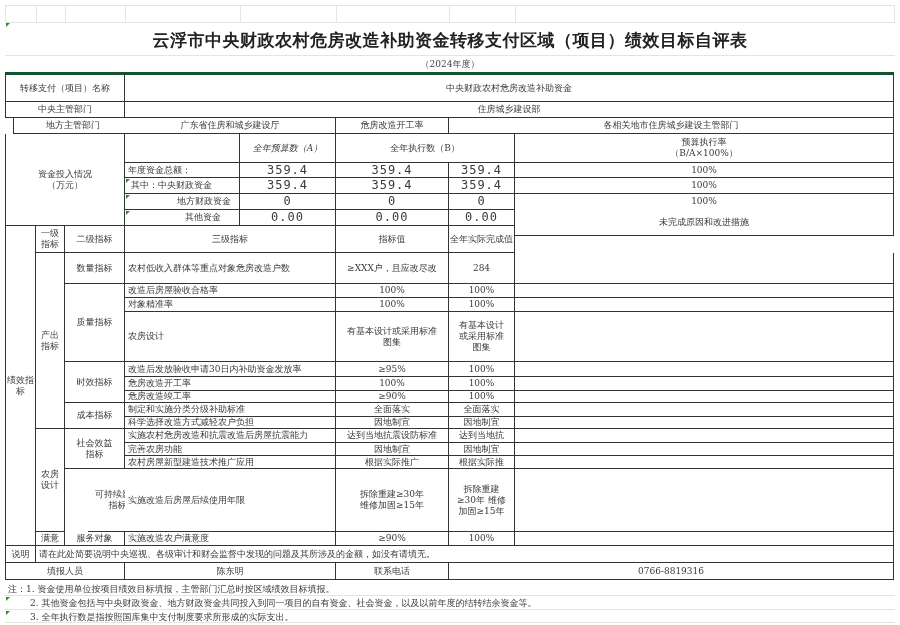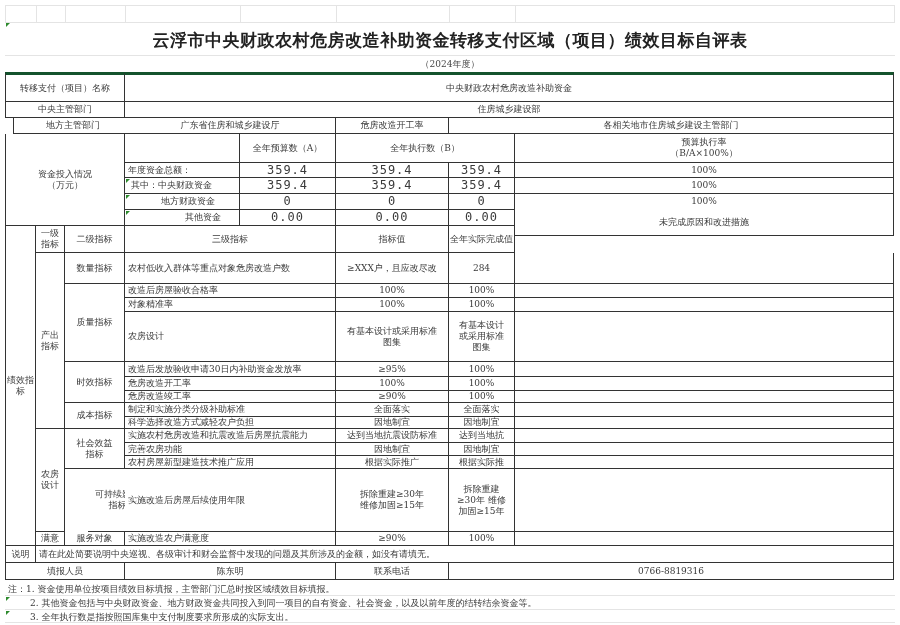--- a/index.html
+++ b/index.html
@@ -52,40 +52,40 @@
 
 <div class="c bl" style="left:5px;top:118px;width:120px;height:16px;margin-left:8px;">地方主管部门</div>
 <div class="c" style="left:125px;top:118px;width:211px;height:16px;">广东省住房和城乡建设厅</div>
 <div class="c" style="left:336px;top:118px;width:113px;height:16px;">危房改造开工率</div>
 <div class="c" style="left:449px;top:118px;width:445px;height:16px;text-align:right;">各相关地市住房城乡建设主管部门</div>
 
 <div class="c bl wrap" style="left:5px;top:134px;width:120px;height:92px;">
     <span style="display:block;width:60px;">资金投入情况（万元）</span>
   </div>
 <div class="c" style="left:125px;top:134px;width:115px;height:29px;"></div>
-<div class="c" style="left:240px;top:134px;width:96px;height:29px;">全年预算数（A）</div>
+<div class="c" style="left:240px;top:134px;width:96px;height:29px;font-style:italic;">全年预算数（A）</div>
 <div class="c" style="left:336px;top:134px;width:179px;height:29px;">全年执行数（B）</div>
 <div class="c wrap" style="left:515px;top:134px;width:379px;height:29px;flex-direction:column;">
   <span>预算执行率</span>
   <span>（B/A×100%）</span>
 </div>
 
 <div class="c l" style="left:125px;top:163px;width:115px;height:15px;">年度资金总额：</div>
 <div class="c num" style="left:240px;top:163px;width:96px;height:15px;">359.4</div>
 <div class="c num" style="left:336px;top:163px;width:113px;height:15px;">359.4</div>
 <div class="c num" style="left:449px;top:163px;width:66px;height:15px;">359.4</div>
 <div class="c" style="left:515px;top:163px;width:379px;height:15px;">100%</div>
 
 <div class="c l" style="left:125px;top:178px;width:115px;height:16px;padding-left:6px;">其中：中央财政资金</div>
 <div class="c num" style="left:240px;top:178px;width:96px;height:16px;">359.4</div>
 <div class="c num" style="left:336px;top:178px;width:113px;height:16px;">359.4</div>
 <div class="c num" style="left:449px;top:178px;width:66px;height:16px;">359.4</div>
 <div class="c" style="left:515px;top:178px;width:379px;height:16px;">100%</div>
 
-<div class="c" style="left:125px;top:194px;width:115px;height:16px;justify-content:flex-end;padding-right:24px;">地方财政资金</div>
+<div class="c" style="left:125px;top:194px;width:115px;height:16px;justify-content:flex-end;padding-right:8px;">地方财政资金</div>
 <div class="c num" style="left:240px;top:194px;width:96px;height:16px;">0</div>
 <div class="c num" style="left:336px;top:194px;width:113px;height:16px;">0</div>
 <div class="c num" style="left:449px;top:194px;width:66px;height:16px;">0</div>
 <div class="c" style="left:515px;top:194px;width:379px;height:16px;">100%</div>
 
 <div class="c" style="left:125px;top:210px;width:115px;height:16px;justify-content:flex-end;padding-right:18px;">其他资金</div>
 <div class="c num" style="left:240px;top:210px;width:96px;height:16px;">0.00</div>
 <div class="c num" style="left:336px;top:210px;width:113px;height:16px;">0.00</div>
 <div class="c num" style="left:449px;top:210px;width:66px;height:16px;">0.00</div>
 <div class="c" style="left:515px;top:210px;width:379px;height:16px;">100%</div>

